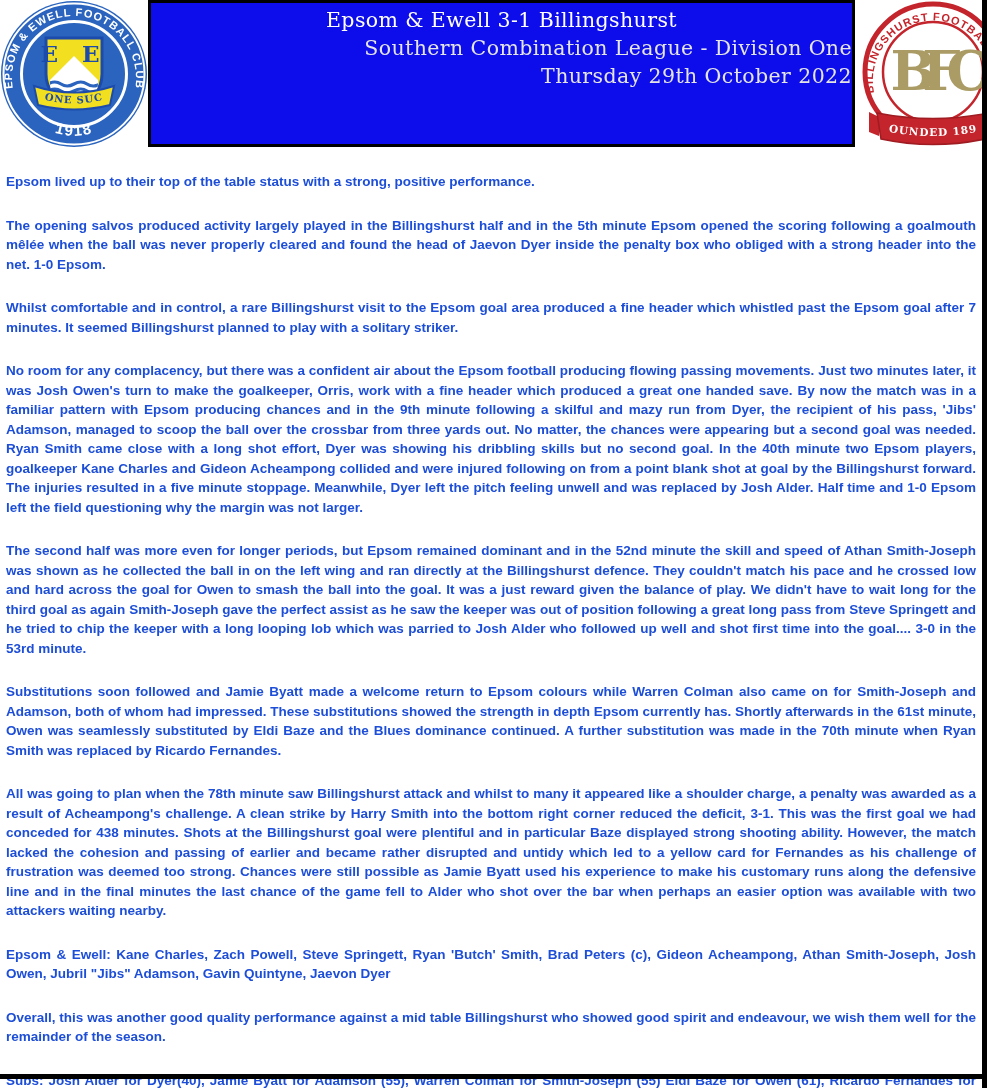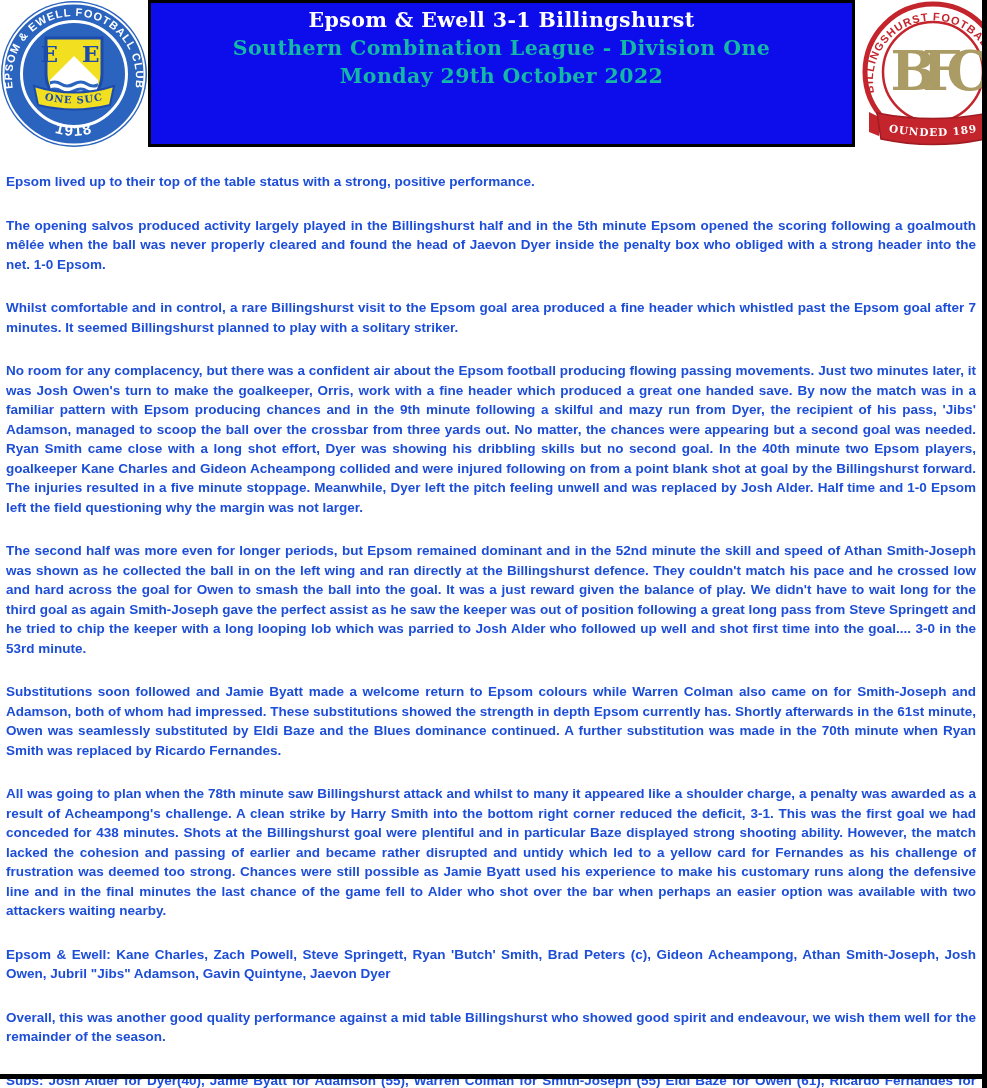--- a/index.html
+++ b/index.html
@@ -11,26 +11,26 @@
     font-family:"Liberation Sans", sans-serif;
   }
   .masthead { position:absolute; top:0; left:0; width:987px; height:150px; }
   .badge-home { position:absolute; top:0; left:0; width:148px; height:148px; }
   .banner-box {
     position:absolute; top:0; left:148px; width:707px; height:147px;
     box-sizing:border-box; background:#0d0deb; border:3px solid #000;
     padding-top:3px;
   }
   .hline {
-    font-family:"DejaVu Serif", serif; font-weight:700;
+    font-family:"DejaVu Serif", serif; font-weight:400;
     font-size:20.5px; line-height:28px; text-align:center; letter-spacing:.4px;
     white-space:nowrap;
   }
   .c-white { color:#ffffff; }
-  .c-yellow { color:#14b8a6; }
+  .c-yellow { color:#e5e5e5;text-align:right; }
   .badge-away { position:absolute; top:0; left:855px; width:132px; height:160px; }
   .report {
     position:absolute; top:151px; left:0; width:987px;
     box-sizing:border-box; padding:21px 11px 0 6px;
   }
   .report p {
     margin:0 0 24px 0;
     font-weight:700; font-size:13.5px; line-height:19.5px;
     color:#1d4ed8; text-align:justify;
   }
@@ -77,21 +77,21 @@
         <path d="M 34 86 Q 74 99 114 86 L 110 105 Q 74 114 38 105 Z" fill="#f2df20" stroke="#1d4bab" stroke-width="2"></path>
         <text font-family="DejaVu Serif, serif" font-size="10" font-weight="700" fill="#1d4bab" letter-spacing="1">
           <textPath href="#eeMotto" startOffset="50%" text-anchor="middle">NONE SUCH</textPath>
         </text>
       </svg>
     </div>
 
     <div class="banner-box">
       <div class="hline c-white">Epsom &amp; Ewell 3-1 Billingshurst</div>
       <div class="hline c-yellow">Southern Combination League - Division One</div>
-      <div class="hline c-yellow">Monday 29th October 2022</div>
+      <div class="hline c-yellow">Thursday 29th October 2022</div>
     </div>
 
     <div class="badge-away">
       <svg width="132" height="160" viewBox="0 0 132 160">
         <defs>
           <path id="bhTop" d="M 22 102 A 60 60 0 1 1 134 102" fill="none"></path>
           <path id="bhBanner" d="M 30 131 Q 78 141 126 131" fill="none"></path>
         </defs>
         <circle cx="78" cy="72" r="68" fill="#ffffff" stroke="#c4242b" stroke-width="5"></circle>
         <circle cx="78" cy="72" r="50" fill="none" stroke="#c4242b" stroke-width="2.5"></circle>

